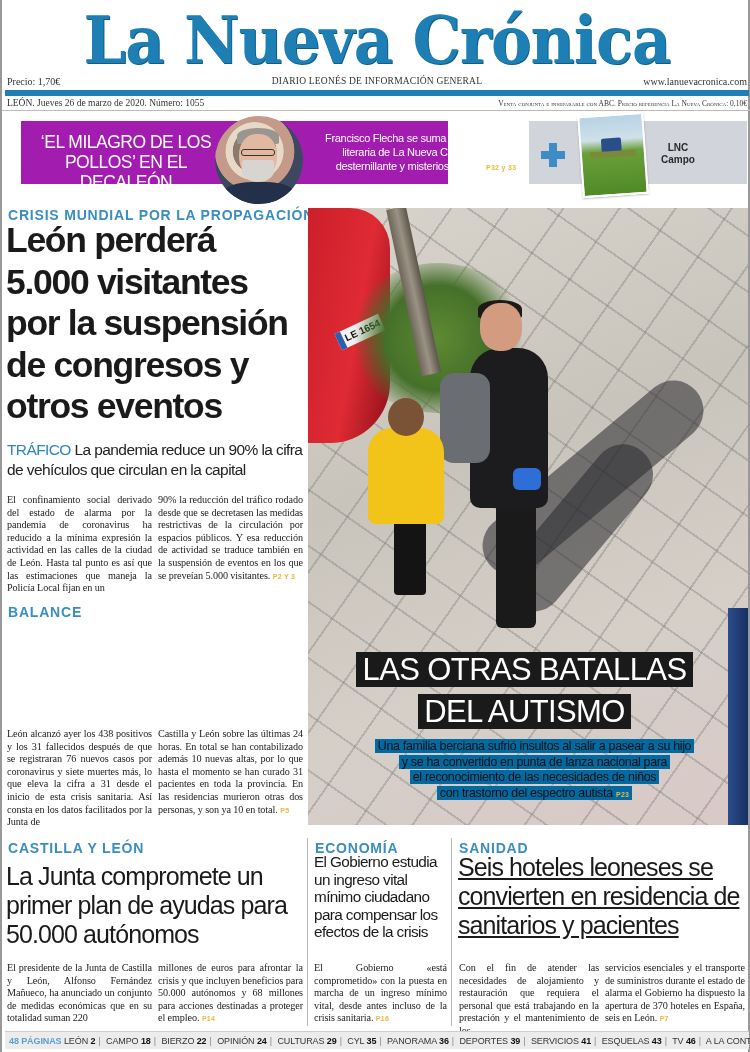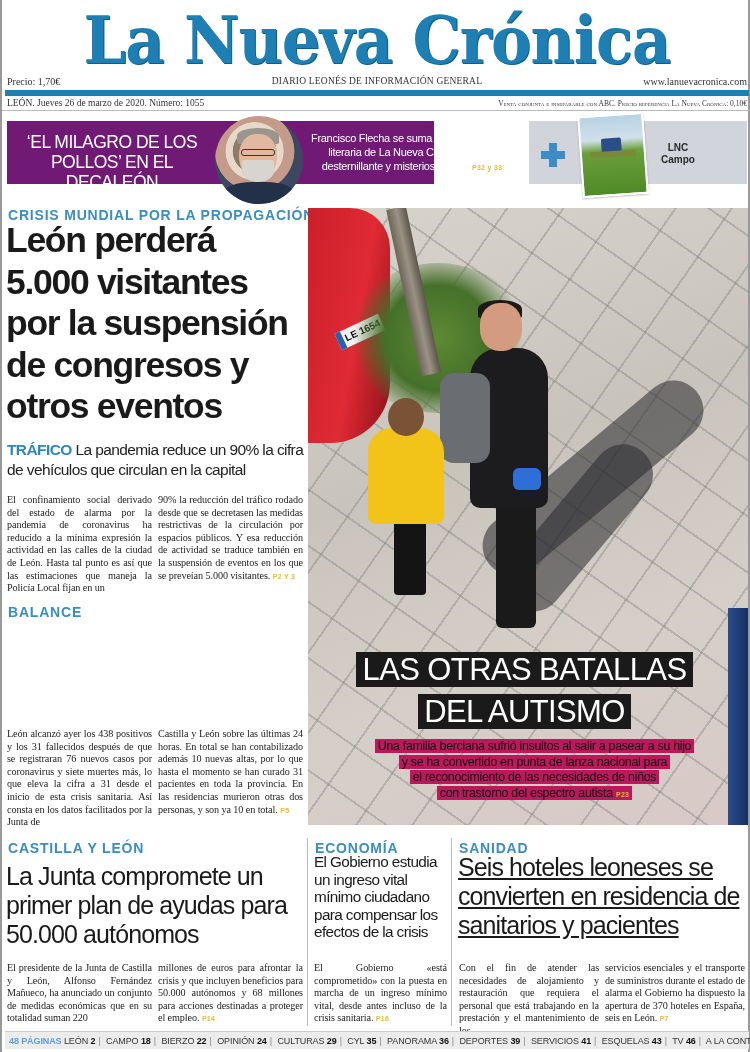--- a/index.html
+++ b/index.html
@@ -13,21 +13,21 @@
   .subbar { position: absolute; left: 0; top: 76px; width: 750px; height: 14px; font-size: 10px; color: #333; }
   .subbar .price { position: absolute; left: 5px; top: 0; }
   .subbar .tagline { position: absolute; left: 0; width: 750px; top: 0; text-align: center; font-size: 9.5px; letter-spacing: 0.2px; }
   .subbar .url { position: absolute; right: 5px; top: 0; }
   .blue-rule { position: absolute; left: 3px; top: 90px; width: 744px; height: 6px; background: #1d7fb4; }
   .datebar { position: absolute; left: 0; top: 97px; width: 750px; height: 14px; font-size: 9.5px; color: #333; border-bottom: 1px solid #bbb; }
   .datebar .date { position: absolute; left: 5px; top: 1px; }
   .datebar .abc { position: absolute; right: 5px; top: 2px; font-size: 7.5px; font-variant: small-caps; }
 
   
-  .promo-left { position: absolute; left: 5px; top: 121px; width: 427px; height: 63px; background: #701a75; }
+  .promo-left { position: absolute; left: 19px; top: 121px; width: 427px; height: 63px; background: #a21caf; }
   .promo-left .headline { position: absolute; left: 0; top: 11px; width: 210px; text-align: center; font-family: "Liberation Sans", sans-serif; font-size: 17.5px; line-height: 20px; color: #fff; letter-spacing: -0.5px; }
   .promo-portrait { position: absolute; left: 213px; top: 116px; width: 88px; height: 88px; border-radius: 50%; overflow: hidden; background: radial-gradient(circle at 45% 40%, #d9c2b0 0 18%, #8c7a6c 19% 30%, #e8d8c8 31% 40%, #c49a8a 41% 55%, #3c4760 56% 100%); }
   .promo-portrait .face { position: absolute; left: 24px; top: 18px; width: 38px; height: 46px; border-radius: 45% 45% 50% 50%; background: #e2b9a0; }
   .promo-portrait .hair { position: absolute; left: 22px; top: 12px; width: 42px; height: 16px; border-radius: 50% 50% 10% 10%; background: #9a958e; }
   .promo-portrait .beard { position: absolute; left: 27px; top: 44px; width: 32px; height: 22px; border-radius: 10% 10% 50% 50%; background: #d8d4cf; }
   .promo-portrait .glasses { position: absolute; left: 26px; top: 33px; width: 34px; height: 7px; border: 1.5px solid #333; border-radius: 3px; }
   .promo-portrait .jacket { position: absolute; left: 8px; top: 66px; width: 72px; height: 30px; border-radius: 40% 40% 0 0; background: #23304a; }
   .promo-left .blurb { position: absolute; left: 300px; top: 10px; width: 210px; text-align: center; font-family: "Liberation Sans", sans-serif; font-size: 11px; line-height: 14px; color: #fff; letter-spacing: -0.3px; }
   .promo-left .blurb .ref { font-weight: bold; font-size: 7px; letter-spacing: 0.3px; }
   .promo-right { position: absolute; left: 527px; top: 121px; width: 218px; height: 63px; background: #d1d5db; }
@@ -35,21 +35,21 @@
   .plus-icon::before { content: ""; position: absolute; left: 8px; top: 0; width: 8px; height: 24px; background: #3d8cc6; }
   .plus-icon::after { content: ""; position: absolute; left: 0; top: 8px; width: 24px; height: 8px; background: #3d8cc6; }
   .campo-photo { position: absolute; left: 578px; top: 114px; width: 66px; height: 82px; transform: rotate(-4deg); background: linear-gradient(180deg, #b8d3e3 0%, #cfe0ea 30%, #6ba03a 45%, #4f8a27 100%); border: 2px solid #fff; box-shadow: 0 1px 2px rgba(0,0,0,0.25); }
   .campo-photo .tractor { position: absolute; left: 20px; top: 22px; width: 20px; height: 14px; background: #2b4e8a; border-radius: 2px; }
   .campo-photo .mower { position: absolute; left: 8px; top: 35px; width: 46px; height: 6px; background: #7a8a3a; }
   .promo-right .label { position: absolute; left: 114px; top: 21px; width: 70px; text-align: center; font-family: "Liberation Sans", sans-serif; font-weight: bold; font-size: 10px; line-height: 12px; color: #2a2a2a; }
   .kicker { font-family: "Liberation Sans", sans-serif; font-weight: bold; font-size: 14px; letter-spacing: 0.8px; color: #3a8dbf; text-transform: uppercase; }
   .lead-kicker { position: absolute; left: 6px; top: 207px; }
   .lead-headline { position: absolute; left: 4px; top: 220px; width: 300px; font-family: "Liberation Sans", sans-serif; font-weight: bold; font-size: 35.5px; line-height: 41.5px; letter-spacing: -1.3px; color: #1a1a1a; }
   .lead-deck { position: absolute; left: 5px; top: 440px; width: 298px; font-family: "Liberation Sans", sans-serif; font-size: 15.5px; line-height: 20px; letter-spacing: -0.6px; color: #222; }
-  .lead-deck .tag { font-weight: bold; color: #2e86c1; }
+  .lead-deck .tag { font-weight: normal; color: #2e86c1; }
   .body-col { position: absolute; font-size: 10.2px; line-height: 12.6px; color: #222; text-align: justify; hyphens: auto; letter-spacing: -0.1px; }
   .ref { font-family: "Liberation Sans", sans-serif; font-weight: bold; font-size: 7px; color: #e8b83a; letter-spacing: 0.3px; }
   .lead-body-1 { left: 5px; top: 494px; width: 145px; }
   .lead-body-2 { left: 156px; top: 494px; width: 145px; }
 
   .bal-kicker { position: absolute; left: 6px; top: 604px; }
   .bal-headline { position: absolute; left: 4px; top: 618px; width: 300px; font-family: "Liberation Sans", sans-serif; font-size: 25px; line-height: 29px; letter-spacing: -0.9px; color: #1a1a1a; }
   .bal-body-1 { left: 5px; top: 728px; width: 145px; }
   .bal-body-2 { left: 156px; top: 728px; width: 145px; }
 
@@ -71,21 +71,21 @@
   .photo .man-legs { position: absolute; left: 188px; top: 290px; width: 40px; height: 130px; background: #1a1a1a; border-radius: 6px; }
   .photo .armband { position: absolute; left: 205px; top: 260px; width: 28px; height: 22px; background: #2d6fd6; border-radius: 6px; }
   .photo .kid-jacket { position: absolute; left: 60px; top: 220px; width: 76px; height: 96px; background: #f2c318; border-radius: 24px 24px 8px 8px; }
   .photo .kid-head { position: absolute; left: 80px; top: 190px; width: 36px; height: 38px; background: #7a5236; border-radius: 50%; }
   .photo .kid-legs { position: absolute; left: 86px; top: 312px; width: 32px; height: 75px; background: #141414; border-radius: 4px; }
   .photo .railing { position: absolute; right: 0; top: 400px; width: 20px; height: 217px; background: linear-gradient(90deg, #2b4d8c, #163060); }
 
   .photo-headline { position: absolute; left: 345px; top: 649px; width: 355px; text-align: center; font-family: "Liberation Sans", sans-serif; font-size: 31px; line-height: 42px; letter-spacing: -0.6px; color: #fff; }
   .photo-headline span { background: #1a1a1a; padding: 0 6px; box-decoration-break: clone; -webkit-box-decoration-break: clone; }
   .photo-caption { position: absolute; left: 345px; top: 739px; width: 375px; text-align: center; font-family: "Liberation Sans", sans-serif; font-size: 12.4px; line-height: 15.5px; letter-spacing: -0.3px; color: #111; }
-  .photo-caption span.cap { background: #be185d; padding: 0 3px; box-decoration-break: clone; -webkit-box-decoration-break: clone; }
+  .photo-caption span.cap { background: #0369a1; padding: 0 3px; box-decoration-break: clone; -webkit-box-decoration-break: clone; }
 
   
   .vrule { position: absolute; width: 1px; background: #bbb; }
   .cyl-kicker { position: absolute; left: 6px; top: 840px; }
   .cyl-headline { position: absolute; left: 4px; top: 862px; width: 300px; font-family: "Liberation Sans", sans-serif; font-size: 25px; line-height: 29px; letter-spacing: -0.9px; color: #1a1a1a; }
   .cyl-body-1 { left: 5px; top: 962px; width: 145px; }
   .cyl-body-2 { left: 156px; top: 962px; width: 145px; }
 
   .eco-kicker { position: absolute; left: 313px; top: 840px; }
   .eco-headline { position: absolute; left: 312px; top: 853px; width: 135px; font-family: "Liberation Sans", sans-serif; font-size: 15.3px; line-height: 17.6px; letter-spacing: -0.6px; color: #1a1a1a; }

